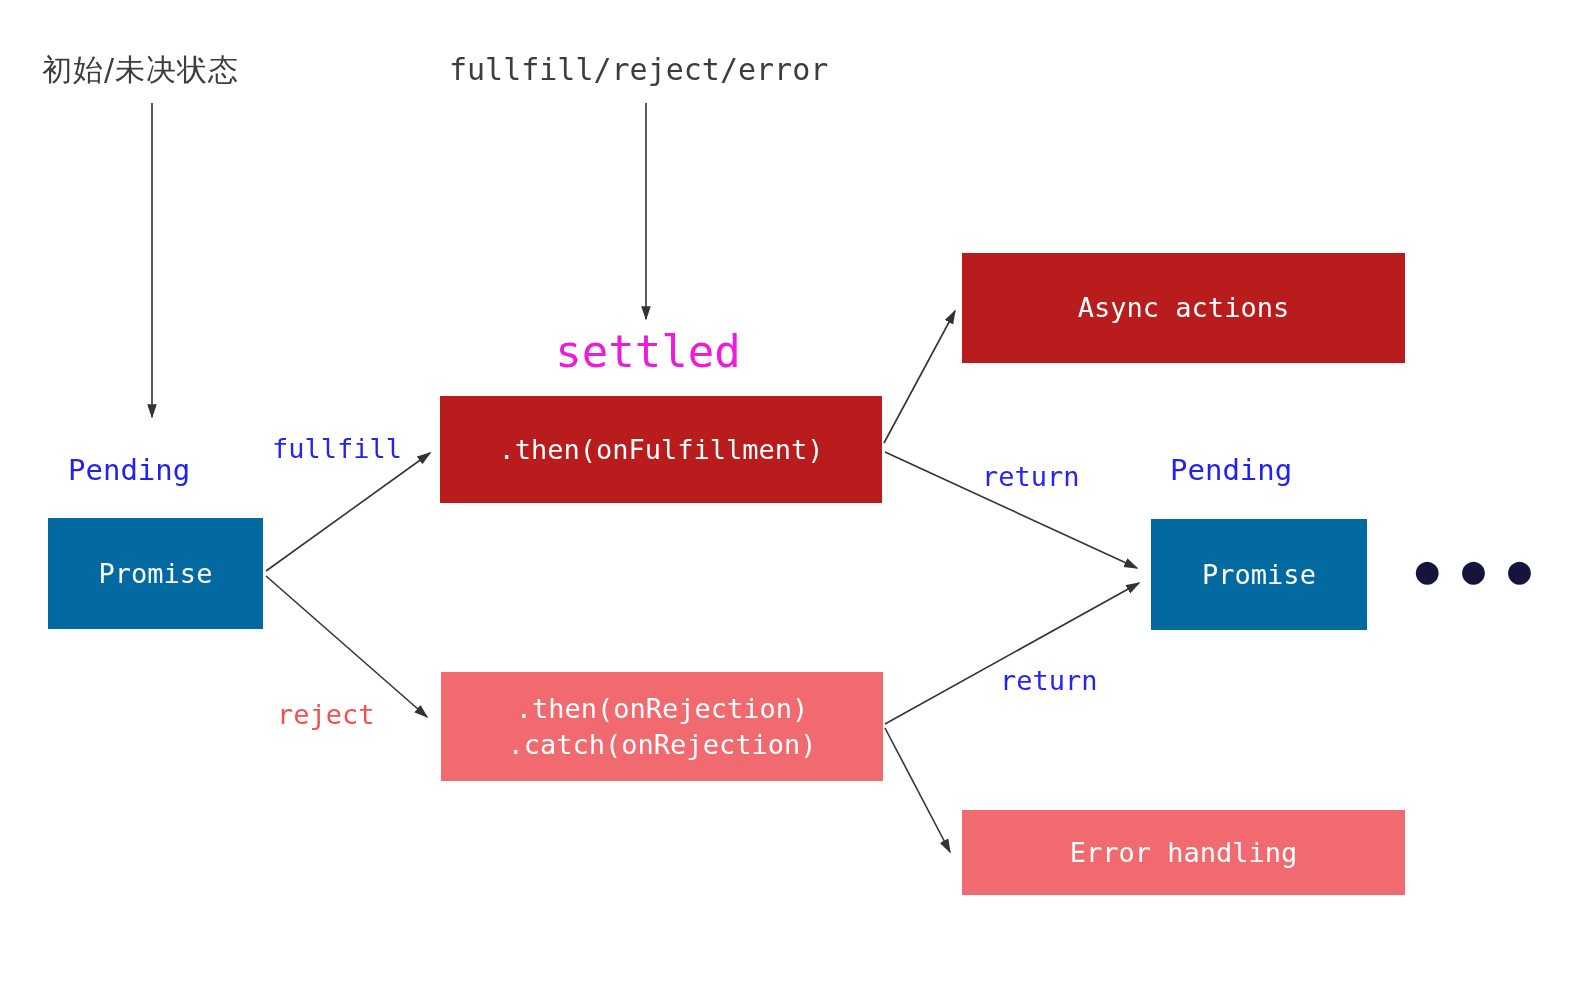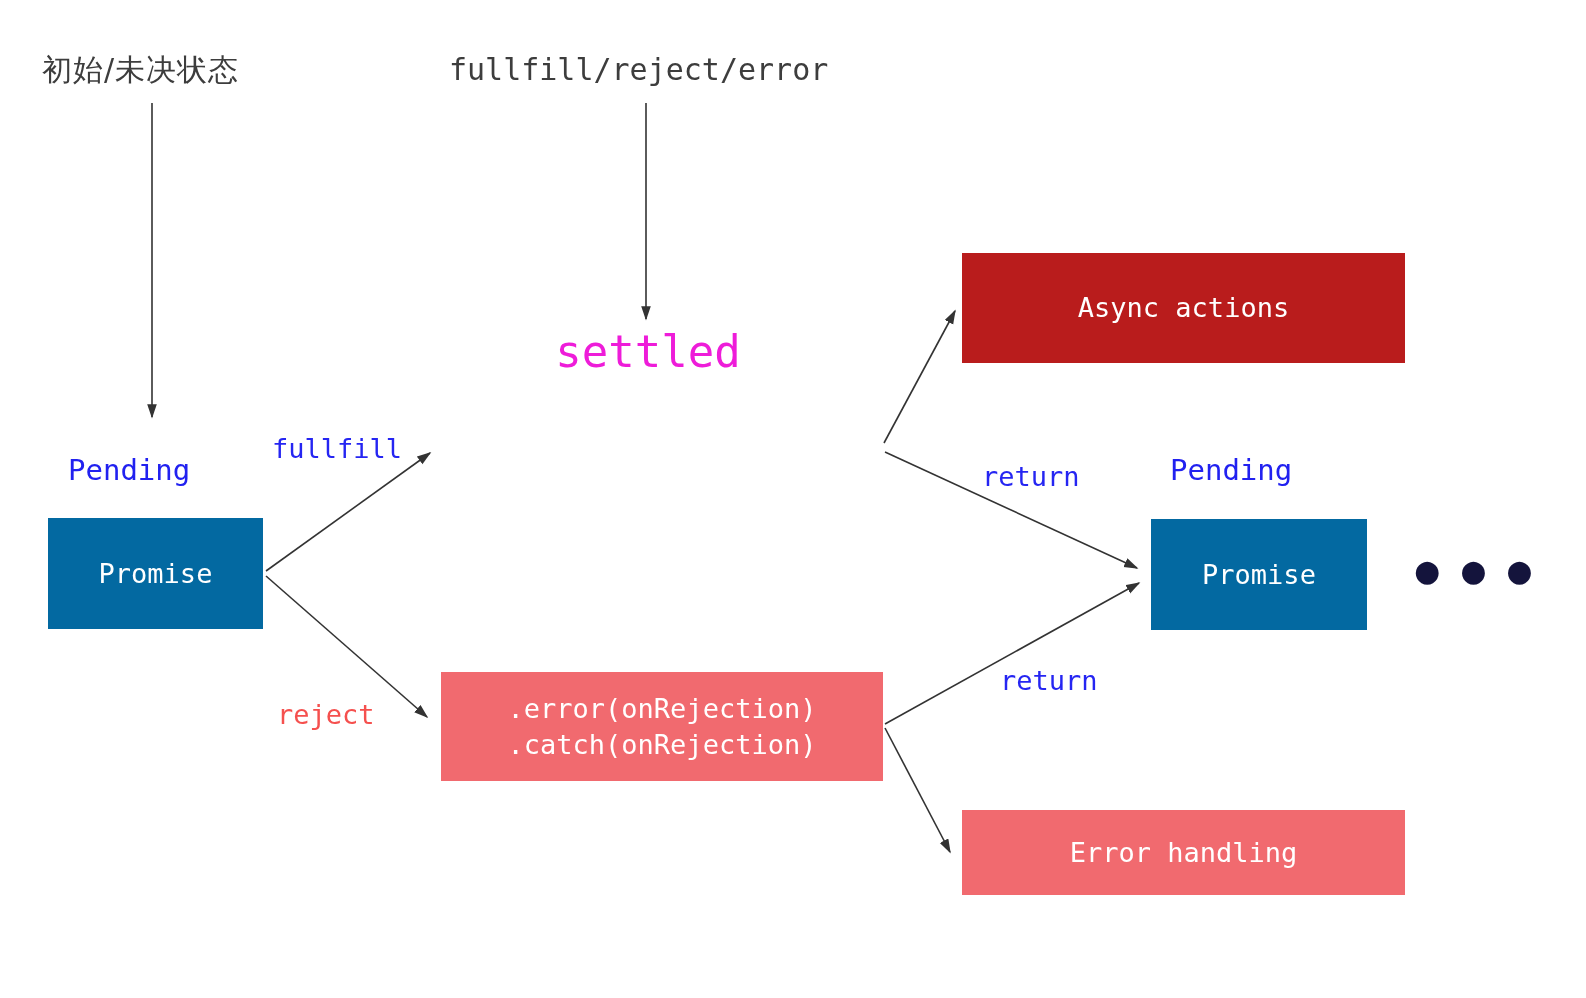--- a/index.html
+++ b/index.html
@@ -113,23 +113,26 @@
   </div>
 
   <div class="abs edge-label label-blue" style="left:272px; top:433px;">fullfill</div>
 
   <div class="abs edge-label label-red" style="left:277px; top:699px;">reject</div>
 
   <div class="abs edge-label label-blue" style="left:982px; top:461px;">return</div>
 
   <div class="abs edge-label label-blue" style="left:1000px; top:665px;">return</div>
 
+  <div class="abs node node-purple" style="left:440px; top:396px; width:442px; height:107px;">
+    <div>.then(onFulfillment)</div>
+  </div>
 
   <div class="abs node node-red" style="left:441px; top:672px; width:442px; height:109px;">
-    <div>.error(onRejection)</div>
+    <div>.then(onRejection)</div>
     <div>.catch(onRejection)</div>
   </div>
 
   <div class="abs node node-purple" style="left:962px; top:253px; width:443px; height:110px;">
     <div>Async actions</div>
   </div>
 
   <div class="abs pending" style="left:1170px; top:453px;">Pending</div>
 
   <div class="abs node node-teal" style="left:1151px; top:519px; width:216px; height:111px;">

